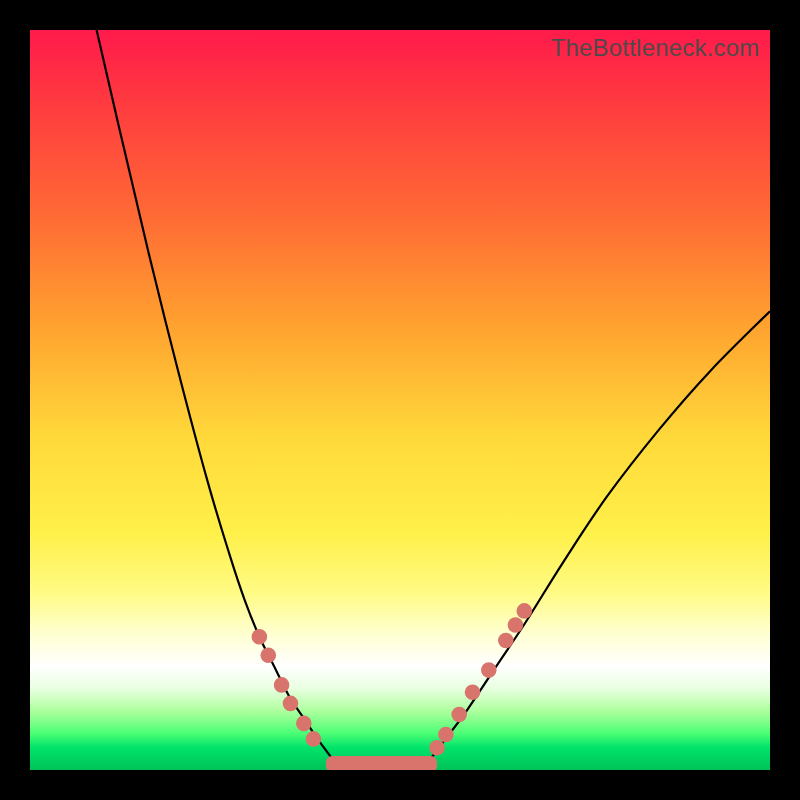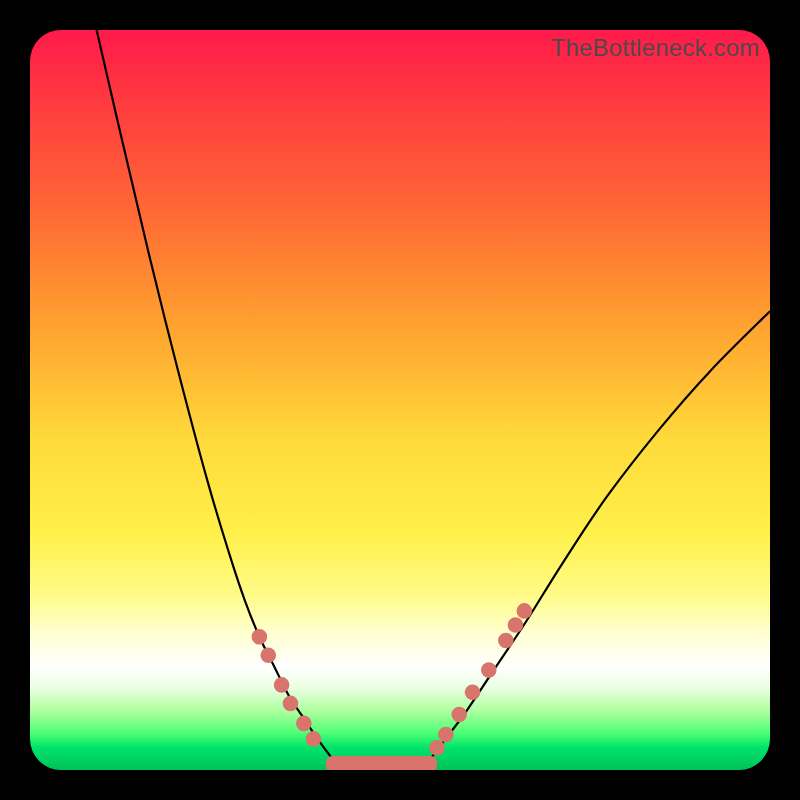--- a/index.html
+++ b/index.html
@@ -17,21 +17,20 @@
     height: 800px;
     background: #000;
   }
   .plot {
     position: absolute;
     left: 30px;
     top: 30px;
     width: 740px;
     height: 740px;
     overflow: hidden;
-    border-radius: 31px;
   }
   
   .bg-gradient {
     position: absolute;
     left: 0; top: 0;
     width: 100%; height: 100%;
     background: linear-gradient(to bottom,
       #ff1a4b 0%,
       #ff3b3f 10%,
       #ff6a35 25%,

